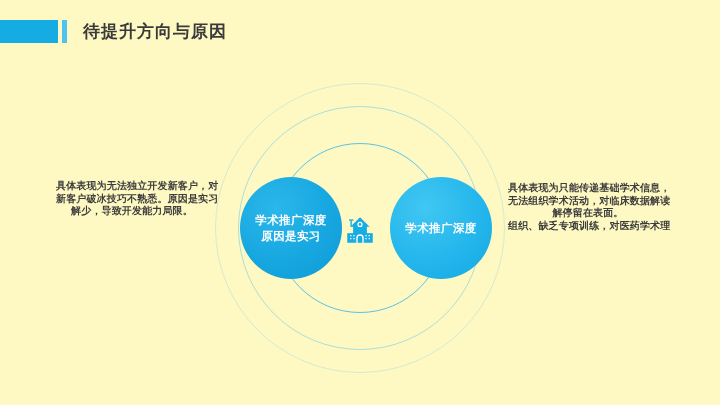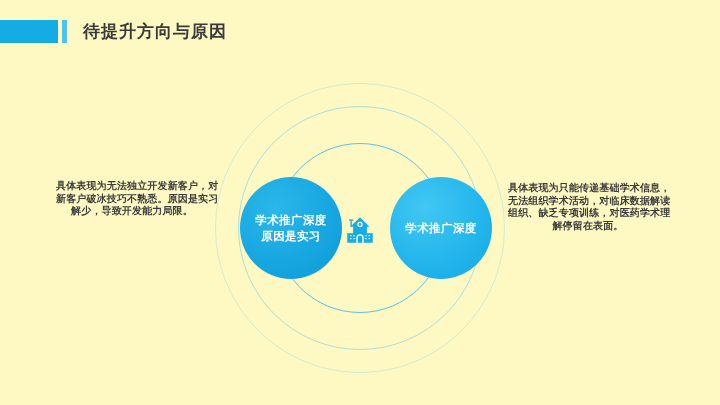--- a/index.html
+++ b/index.html
@@ -115,17 +115,17 @@
 
   <div class="side-text side-left">
     <p>具体表现为无法独立开发新客户，对</p>
     <p>新客户破冰技巧不熟悉。原因是实习</p>
     <p>解少，导致开发能力局限。</p>
   </div>
 
   <div class="side-text side-right">
     <p>具体表现为只能传递基础学术信息，</p>
     <p>无法组织学术活动，对临床数据解读</p>
+    <p>解停留在表面。</p>
     <p>组织、缺乏专项训练，对医药学术理</p>
-    <p>解停留在表面。</p>
   </div>
 
 </div>
 
 </body></html>

